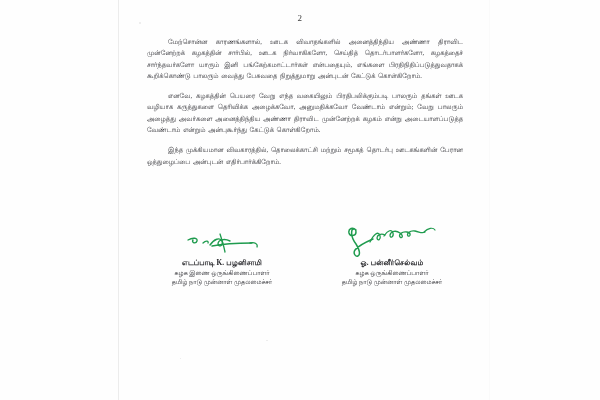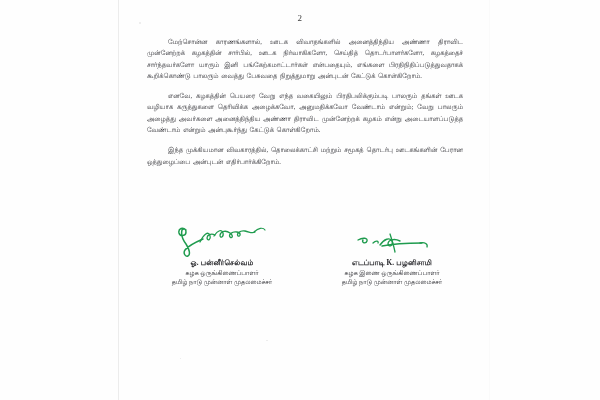--- a/index.html
+++ b/index.html
@@ -140,46 +140,46 @@
   <div id="body-column">
     <p class="doc-paragraph">மேற்சொன்ன காரணங்களால், ஊடக விவாதங்களில் அனைத்திந்திய அண்ணா திராவிட முன்னேற்றக் கழகத்தின் சார்பில், ஊடக நிர்வாகிகளோ, செய்தித் தொடர்பாளர்களோ, கழகத்தைச் சார்ந்தவர்களோ யாரும் இனி பங்கேற்கமாட்டார்கள் என்பதையும், எங்களை பிரதிநிதிப்படுத்துவதாகக் கூறிக்கொண்டு பாலரும் வைத்து பேசுவதை நிறுத்துமாறு அன்புடன் கேட்டுக் கொள்கிறோம்.</p>
     <p class="doc-paragraph">எனவே, கழகத்தின் பெயரை வேறு எந்த வகையிலும் பிரதிபலிக்கும்படி பாலரும் தங்கள் ஊடக வழியாக கருத்துகளை தெரிவிக்க அழைக்கவோ, அனுமதிக்கவோ வேண்டாம் என்றும்; வேறு பாலரும் அழைத்து அவர்களை அனைத்திந்திய அண்ணா திராவிட முன்னேற்றக் கழகம் என்று அடையாளப்படுத்த வேண்டாம் என்றும் அன்புகூர்ந்து கேட்டுக் கொள்கிறோம்.</p>
     <p class="doc-paragraph">இந்த முக்கியமான விவகாரத்தில், தொலைக்காட்சி மற்றும் சமூகத் தொடர்பு ஊடகங்களின் பேரான ஒத்துழைப்பை அன்புடன் எதிர்பார்க்கிறோம்.</p>
   </div>
 
   <div id="signature-row">
 
     <div class="signature-block">
       <div class="signature-mark">
+        <svg width="104" height="34" viewBox="0 0 104 34" fill="none" style="top:8px;">
+          <path d="M18 8 C23 5, 28 6, 27 9 C26 12, 21 11, 23 8" stroke="#1f9b4e" stroke-width="1.4" stroke-linecap="round" fill="none"></path>
+          <path d="M33 11 C36 8, 39 9, 38 11" stroke="#1f9b4e" stroke-width="1.3" stroke-linecap="round" fill="none"></path>
+          <path d="M40 13 C44 7, 50 5, 52 9 C54 13, 49 16, 48 12 C48 8, 54 6, 60 9" stroke="#1f9b4e" stroke-width="1.4" stroke-linecap="round" fill="none"></path>
+          <path d="M50 2 C52 8, 54 15, 55 20" stroke="#1f9b4e" stroke-width="1.3" stroke-linecap="round" fill="none"></path>
+          <path d="M42 14 C52 12, 66 11, 82 11" stroke="#1f9b4e" stroke-width="1.4" stroke-linecap="round" fill="none"></path>
+          <path d="M80 11 C85 10, 88 12, 87 15" stroke="#1f9b4e" stroke-width="1.3" stroke-linecap="round" fill="none"></path>
+        </svg>
+      </div>
+      <div class="sig-name">எடப்பாடி  K. பழனிசாமி</div>
+      <div class="sig-title">கழக இணை ஒருங்கிணைப்பாளர்</div>
+      <div class="sig-title">தமிழ் நாடு முன்னாள் முதலமைச்சர்</div>
+    </div>
+
+    <div class="signature-block">
+      <div class="signature-mark">
         <svg width="104" height="34" viewBox="0 0 104 34" fill="none">
           <path d="M16 6 C13 3, 8 4, 9 9 C10 13, 16 12, 16 8 C16 5, 14 4, 12 6
                    C11 10, 13 16, 16 20 C19 25, 21 30, 18 32 C15 33, 13 29, 15 26
                    C18 22, 26 18, 33 15" stroke="#1f9b4e" stroke-width="1.5" stroke-linecap="round" fill="none"></path>
           <path d="M30 18 C34 10, 38 7, 40 11 C41 15, 38 18, 37 14 C37 11, 41 9, 45 11" stroke="#1f9b4e" stroke-width="1.3" stroke-linecap="round" fill="none"></path>
           <path d="M44 12 C48 6, 52 5, 53 9 C54 13, 50 15, 50 11 C51 7, 56 6, 60 9
                    C64 12, 62 15, 60 13 C58 11, 62 7, 67 8 C72 9, 70 13, 68 12
                    C66 10, 70 6, 75 7 C80 8, 82 10, 85 8" stroke="#1f9b4e" stroke-width="1.3" stroke-linecap="round" fill="none"></path>
           <path d="M84 8 C88 4, 93 3, 95 6" stroke="#1f9b4e" stroke-width="1.2" stroke-linecap="round" fill="none"></path>
         </svg>
       </div>
       <div class="sig-name">ஓ. பன்னீர்செல்வம்</div>
       <div class="sig-title">கழக ஒருங்கிணைப்பாளர்</div>
       <div class="sig-title">தமிழ் நாடு முன்னாள் முதலமைச்சர்</div>
     </div>
 
-    <div class="signature-block">
-      <div class="signature-mark">
-        <svg width="104" height="34" viewBox="0 0 104 34" fill="none" style="top:8px;">
-          <path d="M18 8 C23 5, 28 6, 27 9 C26 12, 21 11, 23 8" stroke="#1f9b4e" stroke-width="1.4" stroke-linecap="round" fill="none"></path>
-          <path d="M33 11 C36 8, 39 9, 38 11" stroke="#1f9b4e" stroke-width="1.3" stroke-linecap="round" fill="none"></path>
-          <path d="M40 13 C44 7, 50 5, 52 9 C54 13, 49 16, 48 12 C48 8, 54 6, 60 9" stroke="#1f9b4e" stroke-width="1.4" stroke-linecap="round" fill="none"></path>
-          <path d="M50 2 C52 8, 54 15, 55 20" stroke="#1f9b4e" stroke-width="1.3" stroke-linecap="round" fill="none"></path>
-          <path d="M42 14 C52 12, 66 11, 82 11" stroke="#1f9b4e" stroke-width="1.4" stroke-linecap="round" fill="none"></path>
-          <path d="M80 11 C85 10, 88 12, 87 15" stroke="#1f9b4e" stroke-width="1.3" stroke-linecap="round" fill="none"></path>
-        </svg>
-      </div>
-      <div class="sig-name">எடப்பாடி  K. பழனிசாமி</div>
-      <div class="sig-title">கழக இணை ஒருங்கிணைப்பாளர்</div>
-      <div class="sig-title">தமிழ் நாடு முன்னாள் முதலமைச்சர்</div>
-    </div>
-
   </div>
 </div>
 
 </body></html>

